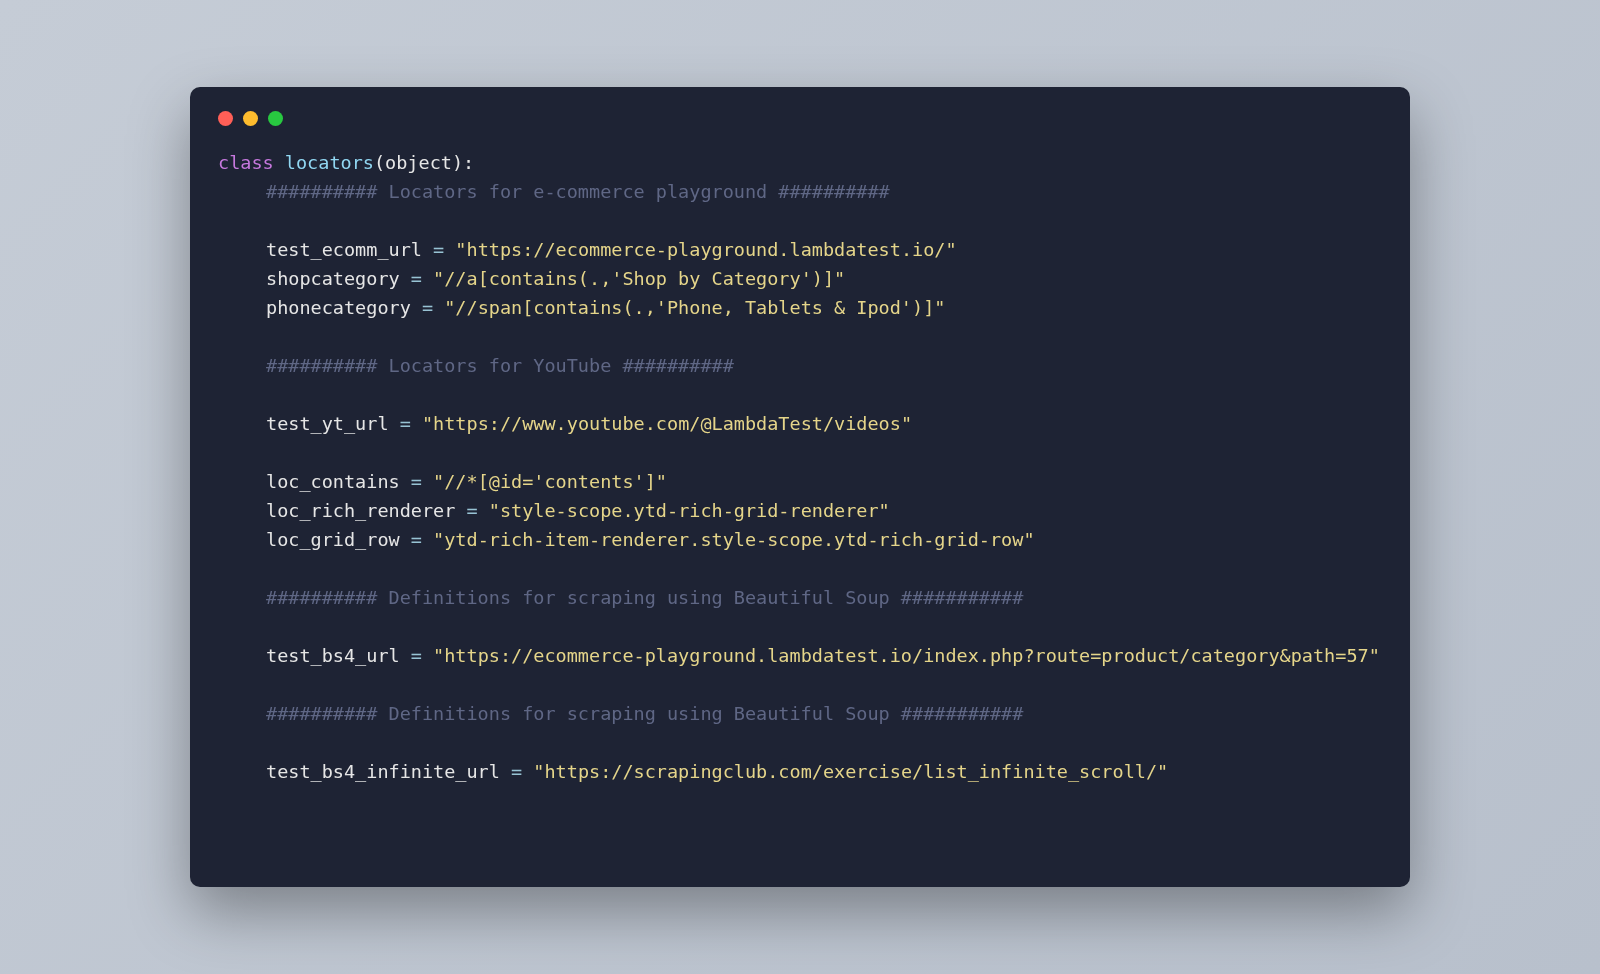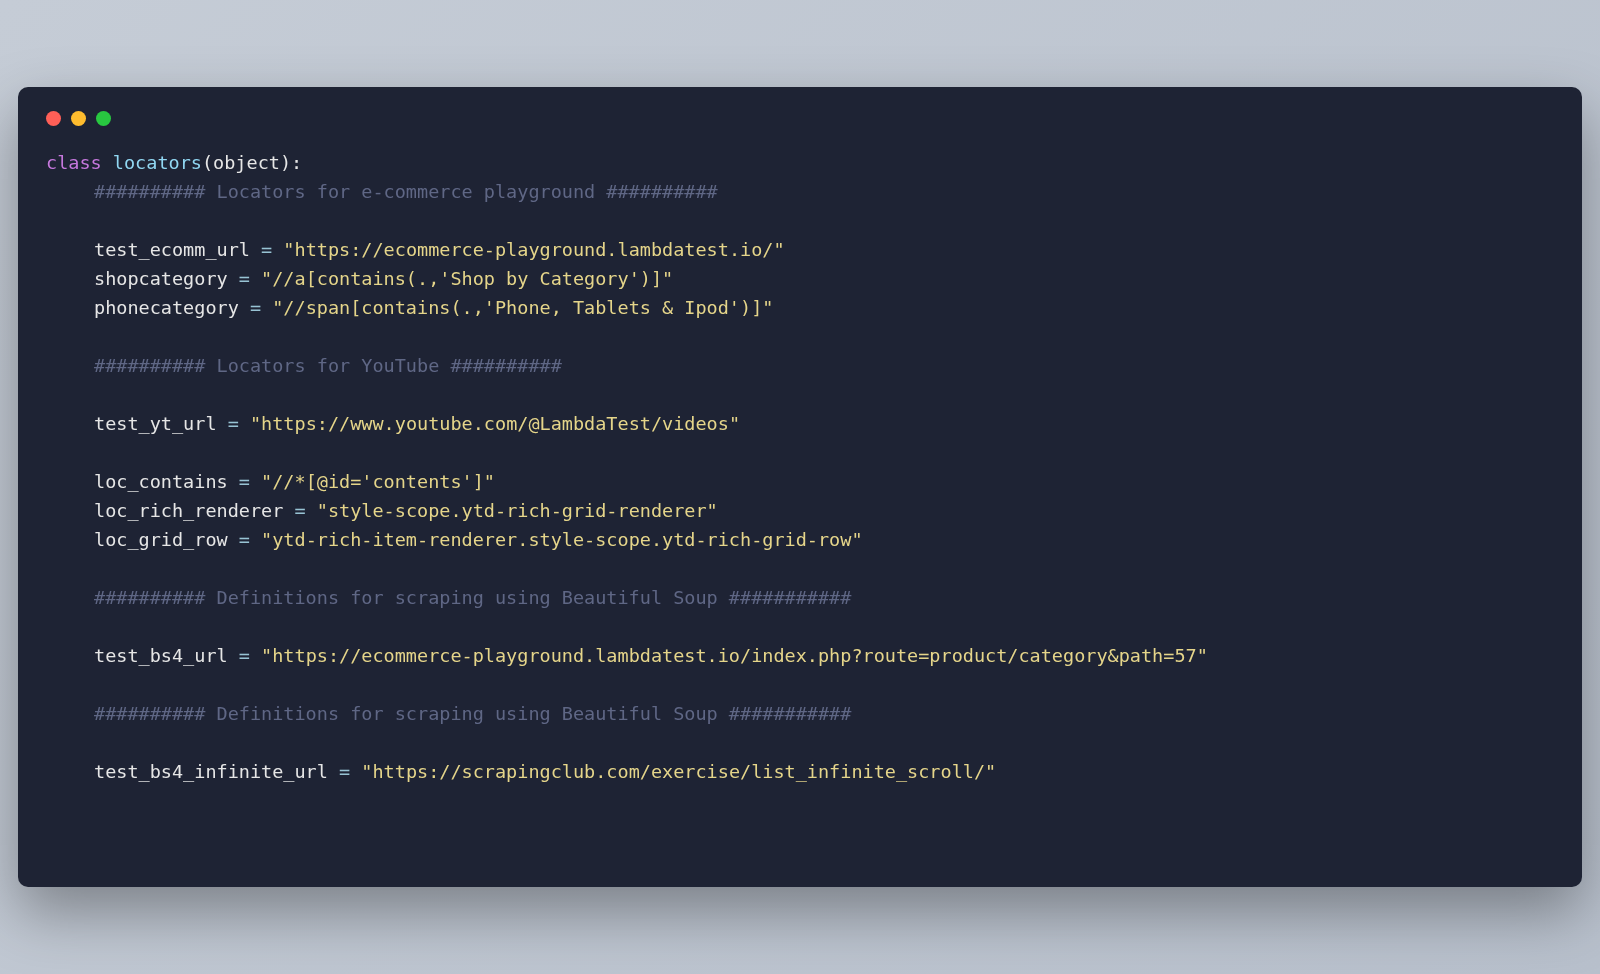--- a/index.html
+++ b/index.html
@@ -11,21 +11,21 @@
       background: linear-gradient(135deg, #c5ccd6 0%, #b8c0cc 100%);
       width: 1600px;
       height: 974px;
       display: flex;
       align-items: center;
       justify-content: center;
       font-family: 'SF Mono', 'Monaco', 'Menlo', 'Consolas', monospace;
     }
     .window {
       background: #1e2334;
-      width: 1564px;
+      width: 1220px;
       height: 800px;
       border-radius: 10px;
       box-shadow: 0 25px 60px rgba(0,0,0,0.35);
       padding: 24px 28px;
       overflow: hidden;
     }
     .traffic-lights {
       display: flex;
       gap: 10px;
       margin-bottom: 22px;

